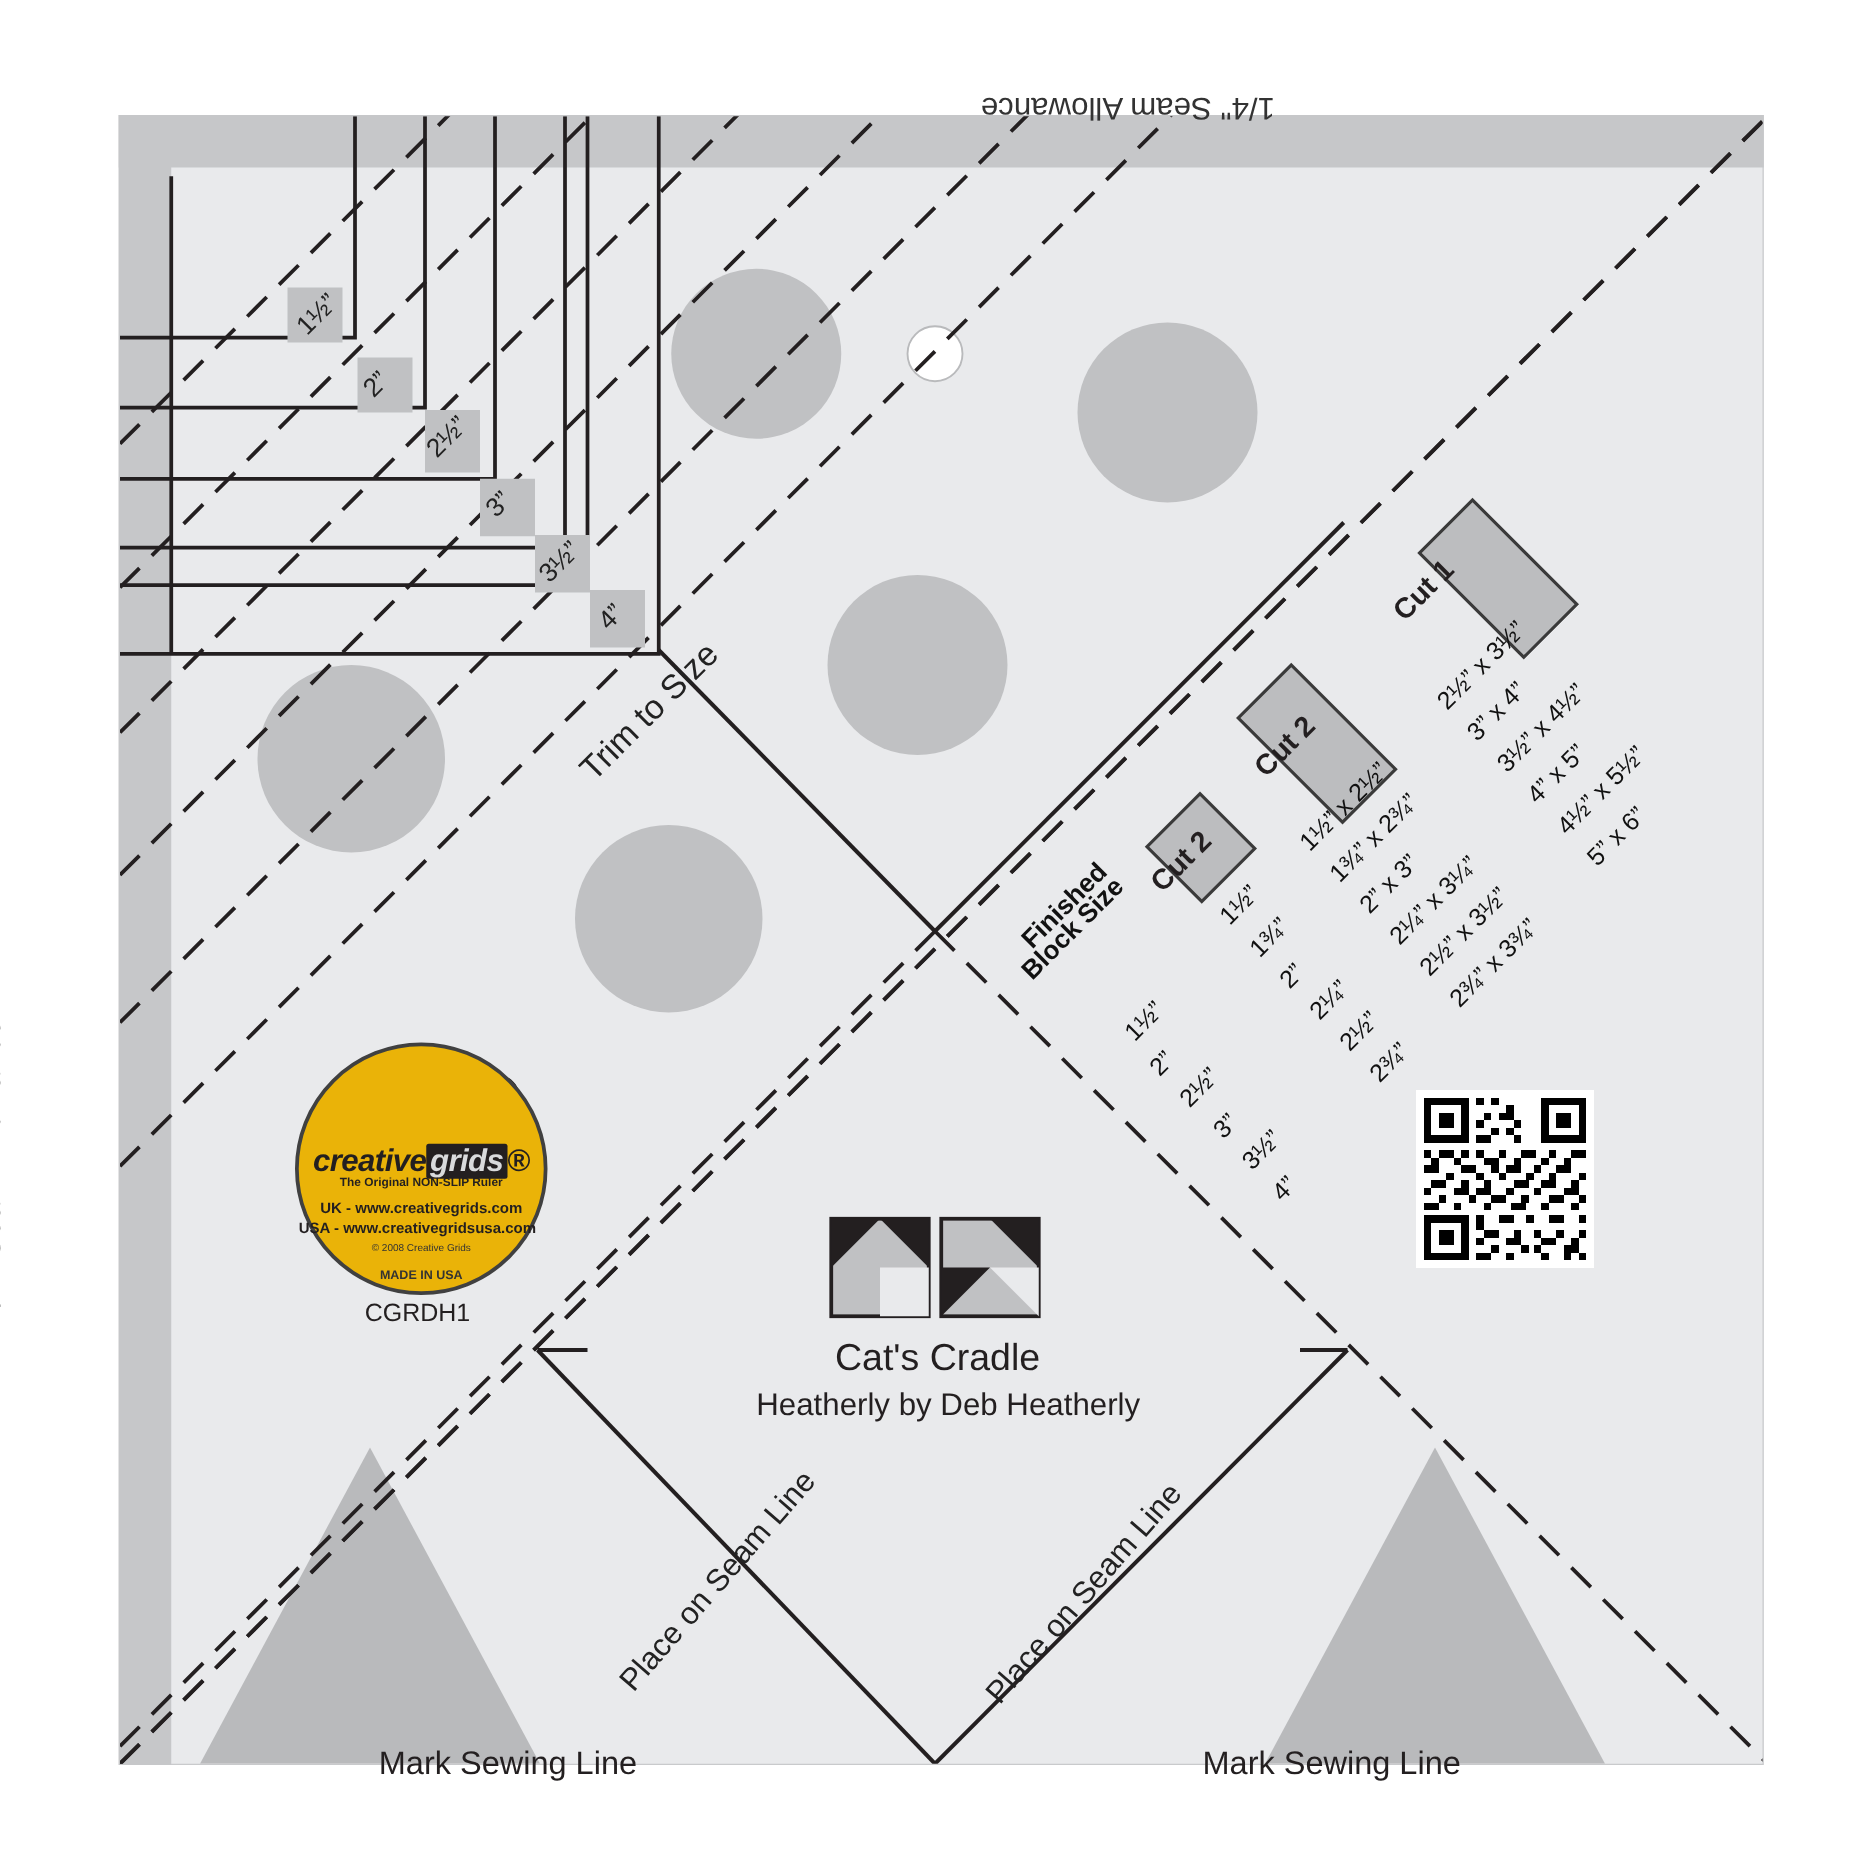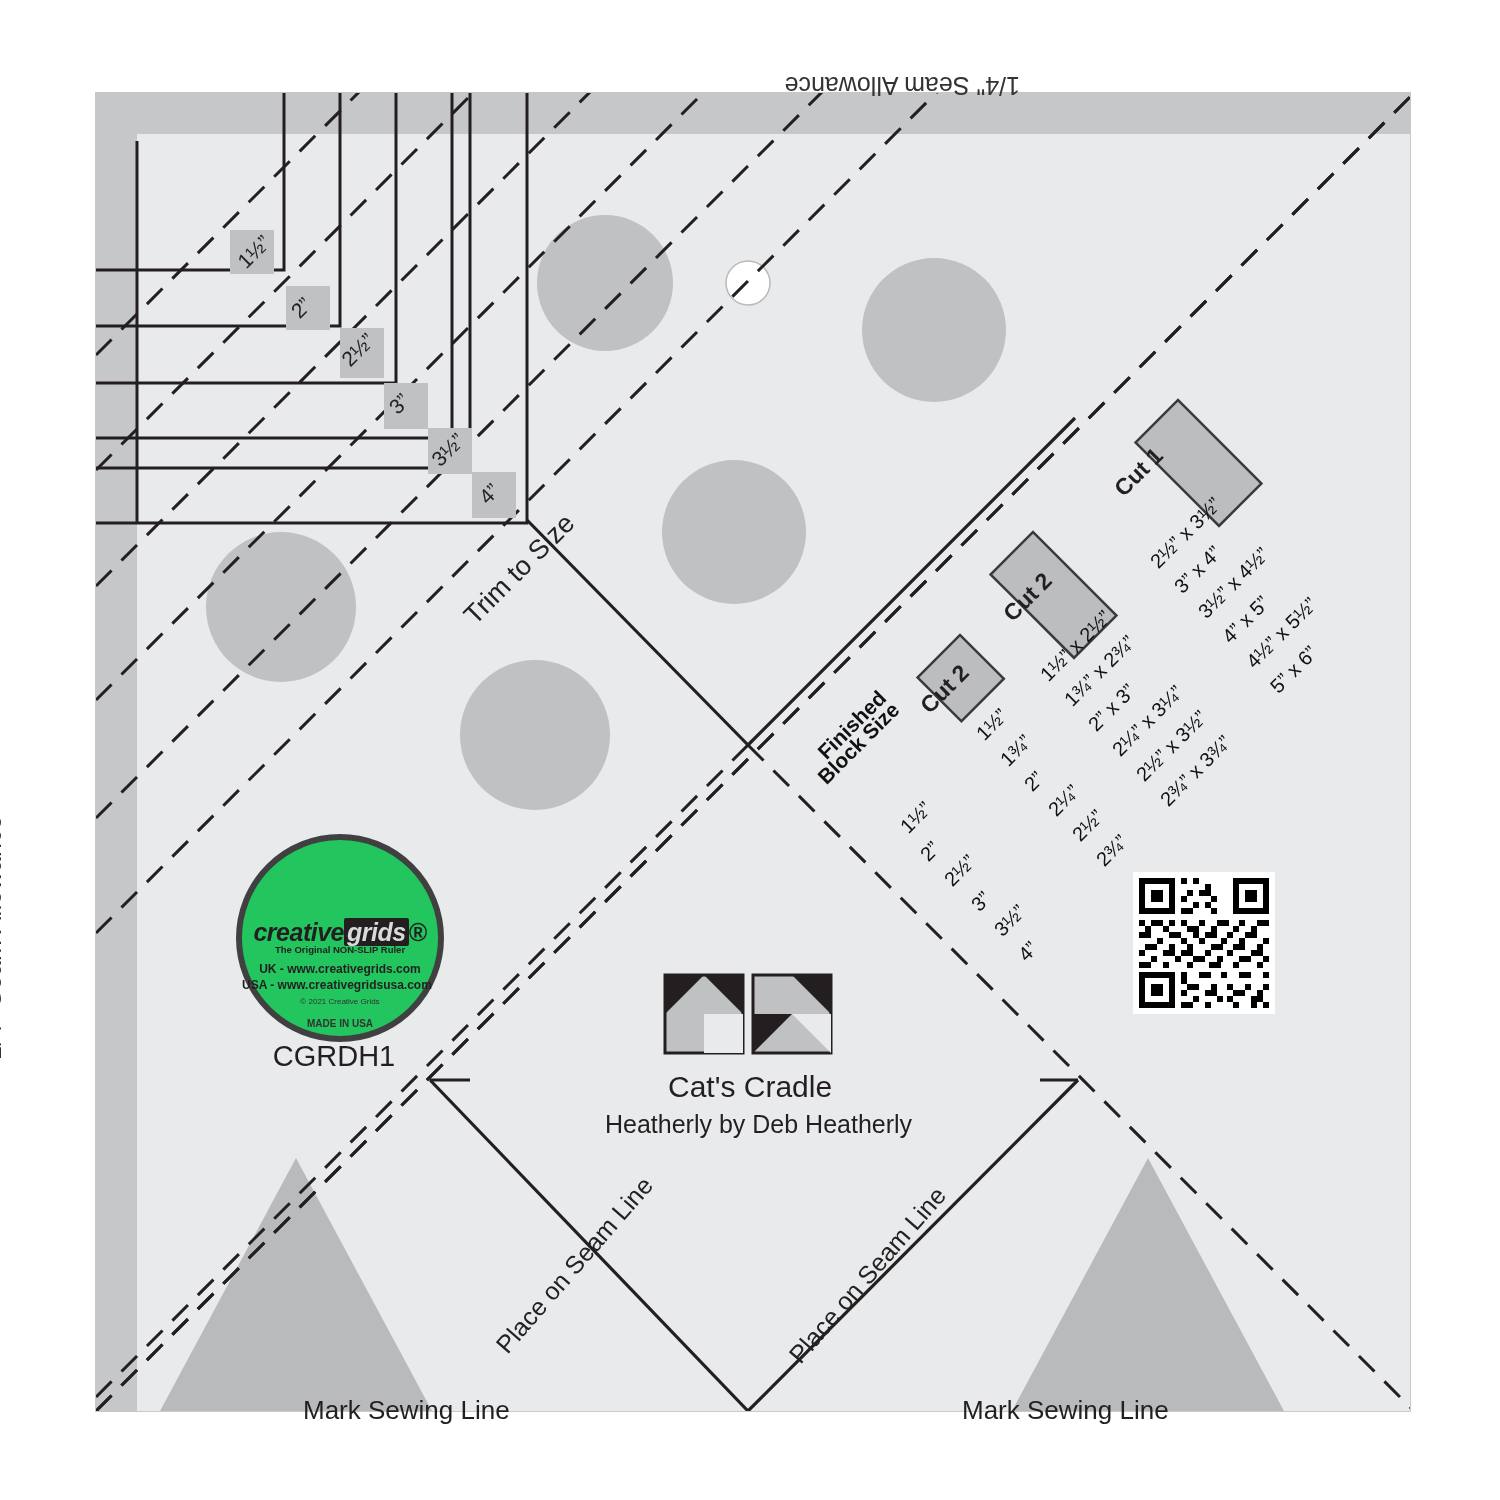--- a/index.html
+++ b/index.html
@@ -57,31 +57,31 @@
   }
   .mark-left{left:303px;top:1395px;font-size:26px;}
   .mark-right{left:962px;top:1395px;font-size:26px;}
 
   .cc-title{left:668px;top:1070px;font-size:30px;font-weight:normal;}
   .cc-sub{left:605px;top:1110px;font-size:25px;}
 
   
   .logo{
     position:absolute;left:236px;top:834px;width:196px;height:196px;border-radius:50%;
-    background:#22c55e;border:6px solid #404040;
+    background:#eab308;border:3px solid #404040;
   }
   .logo-inner{position:relative;width:100%;height:100%;}
   .logo-cg{position:absolute;left:9px;top:78px;width:178px;text-align:center;font-size:25px;font-weight:bold;font-style:italic;color:#231f20;letter-spacing:-0.5px;}
   .logo-cg .grids{background:#231f20;color:#d9dadc;padding:0 3px;border-radius:2px;}
   .logo-tag{position:absolute;left:0;top:104px;width:196px;text-align:center;font-size:9.5px;font-weight:bold;color:#231f20;}
   .logo-uk{position:absolute;left:0;top:122px;width:196px;text-align:center;font-size:12px;font-weight:bold;color:#231f20;}
   .logo-usa{position:absolute;left:0;top:138px;width:196px;text-align:left;font-size:12px;font-weight:bold;color:#231f20;}
   .logo-cp{position:absolute;left:0;top:157px;width:196px;text-align:center;font-size:8px;color:#333;}
   .logo-made{position:absolute;left:0;top:178px;width:196px;text-align:center;font-size:10px;font-weight:bold;color:#333;}
-  .cgrd{position:absolute;left:236px;top:1040px;width:196px;text-align:center;font-size:29px;color:#231f20;}
+  .cgrd{position:absolute;left:236px;top:1040px;width:196px;text-align:center;font-size:20px;color:#231f20;}
 
   
   .sz{position:absolute;font-size:21px;color:#222;}
 
   
   .chart{position:absolute;left:820px;top:400px;width:560px;height:560px;}
   .chart span{position:absolute;white-space:nowrap;font-size:20px;color:#111;
               transform-origin:left bottom;}
   .chart .hdr{font-weight:bold;font-size:21px;}
 </style>
@@ -361,19 +361,19 @@
   </div>
 
   <div class="logo">
     <div class="logo-inner">
       <div class="logo-cg">
         <span>creative</span><span class="grids">grids</span><span>®</span>
       </div>
       <div class="logo-tag">The Original NON-SLIP Ruler</div>
       <div class="logo-uk">UK - www.creativegrids.com</div>
       <div class="logo-usa">USA - www.creativegridsusa.com</div>
-      <div class="logo-cp">© 2021 Creative Grids</div>
+      <div class="logo-cp">© 2008 Creative Grids</div>
       <div class="logo-made">MADE IN USA</div>
     </div>
   </div>
   <div class="cgrd">CGRDH1</div>
 
 </div>
 
 </body></html>

